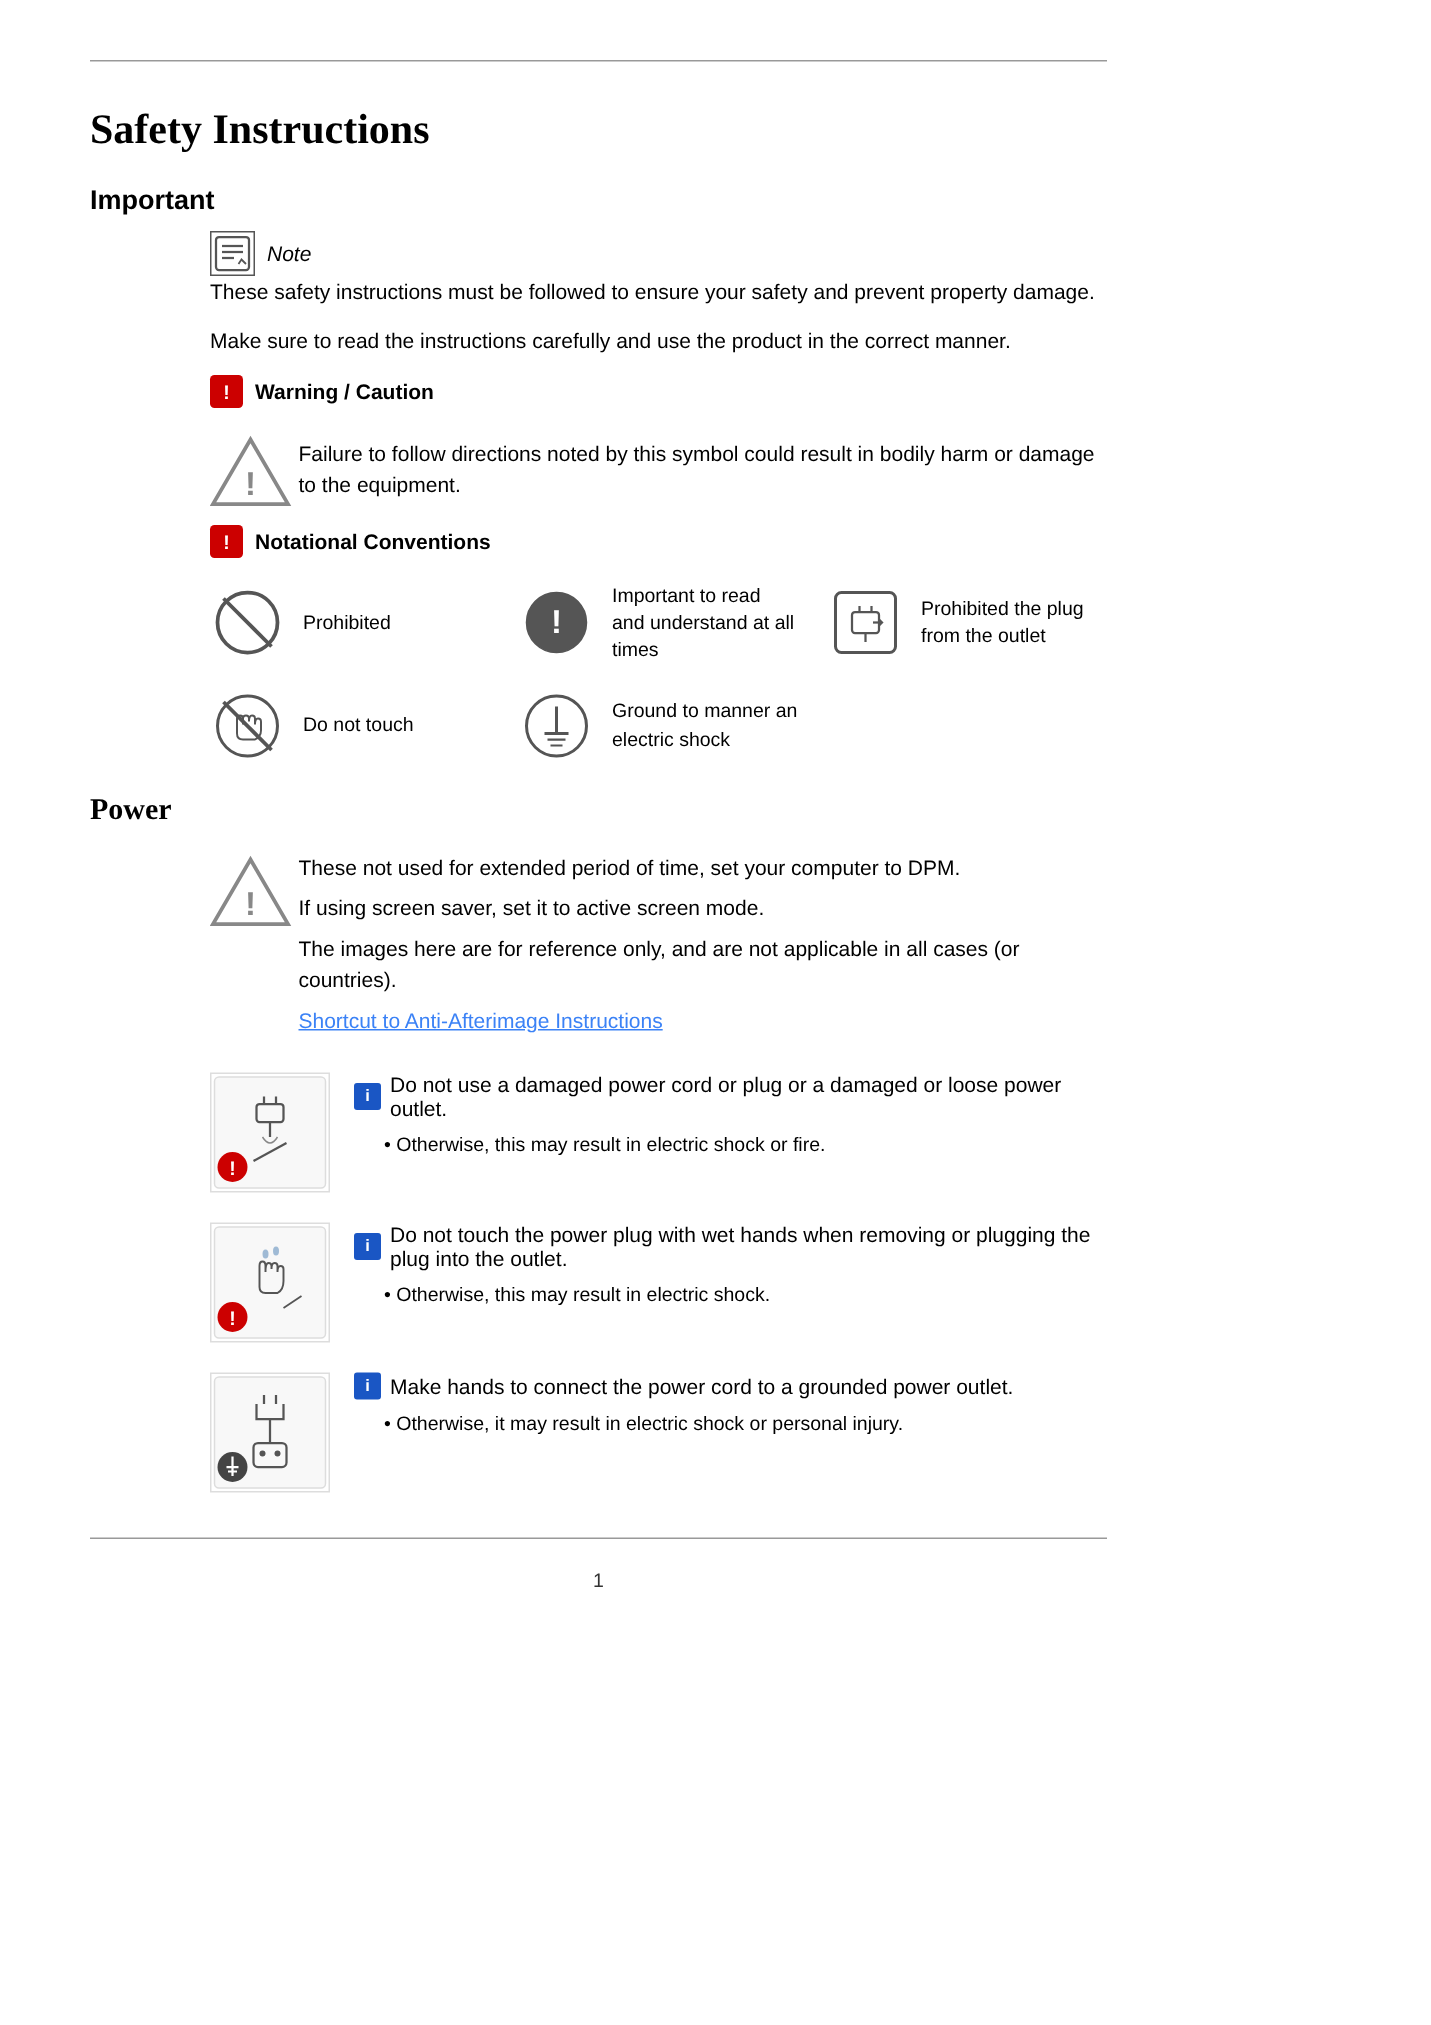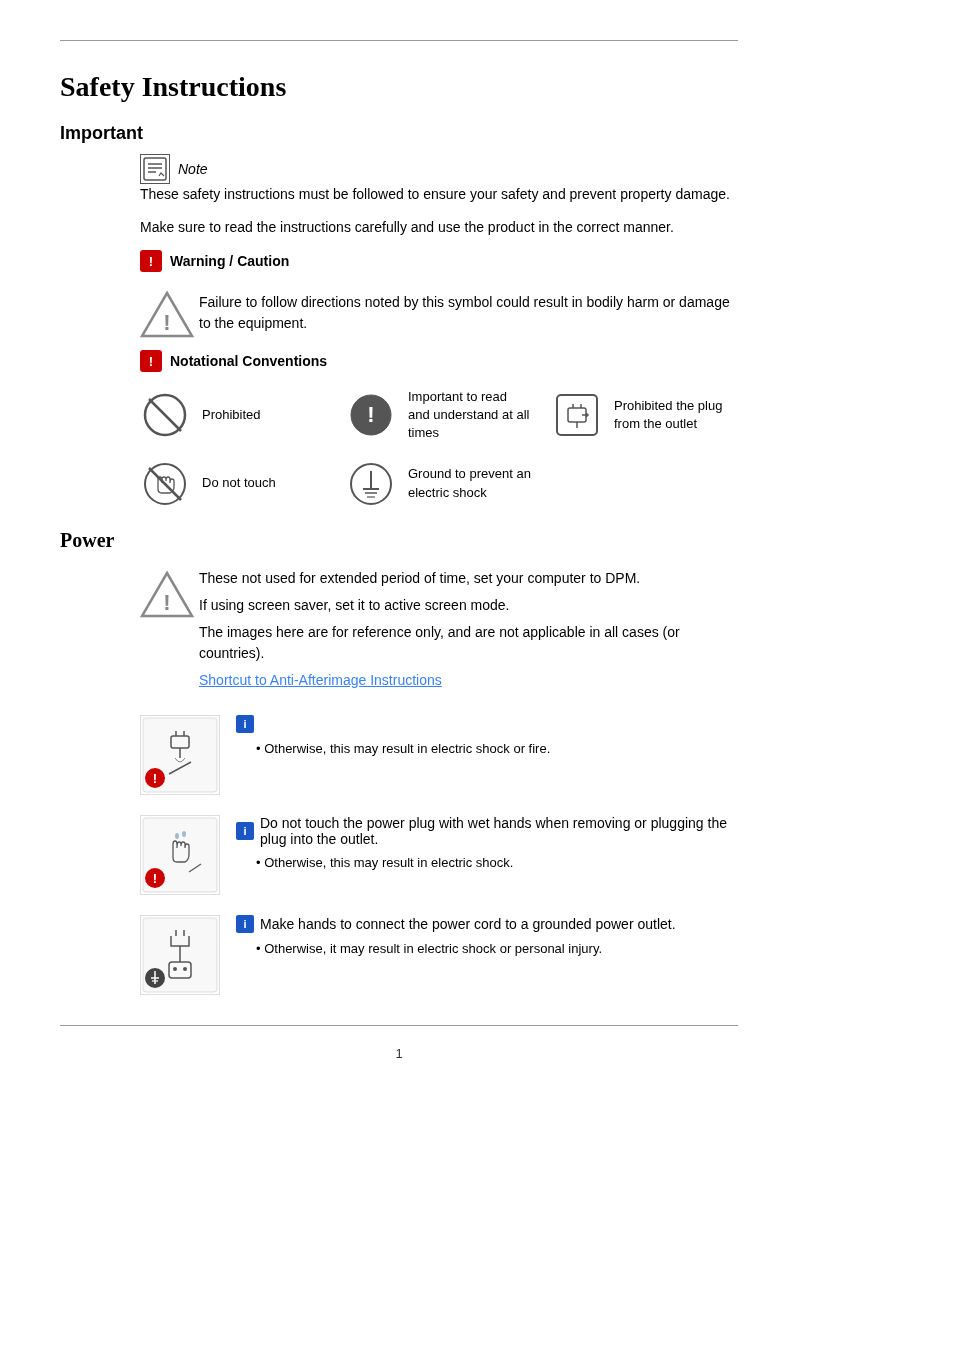--- a/index.html
+++ b/index.html
@@ -299,21 +299,21 @@
       <div class="convention-item">
         <div class="conv-icon">
           <svg width="46" height="46" viewBox="0 0 46 46">
             <circle cx="23" cy="23" r="20" fill="none" stroke="#555" stroke-width="2"></circle>
             <line x1="23" y1="10" x2="23" y2="28" stroke="#555" stroke-width="2"></line>
             <line x1="15" y1="28" x2="31" y2="28" stroke="#555" stroke-width="2"></line>
             <line x1="17" y1="32" x2="29" y2="32" stroke="#555" stroke-width="1.5"></line>
             <line x1="19" y1="36" x2="27" y2="36" stroke="#555" stroke-width="1.2"></line>
           </svg>
         </div>
-        <span class="conv-text">Ground to prevent an electric shock</span>
+        <span class="conv-text">Ground to manner an electric shock</span>
       </div>
 
     </div>
   </div>
 
   <h2 class="power-section-title" style="margin-top:10px;">Power</h2>
 
   <div class="indented power-section">
 
     <div class="warning-row" style="margin-bottom:12px;">
@@ -347,20 +347,21 @@
           <rect x="30" y="20" width="18" height="12" rx="2" fill="none" stroke="#555" stroke-width="1.5"></rect>
           <line x1="35" y1="15" x2="35" y2="20" stroke="#555" stroke-width="1.5"></line>
           <line x1="43" y1="15" x2="43" y2="20" stroke="#555" stroke-width="1.5"></line>
           <line x1="39" y1="32" x2="39" y2="42" stroke="#555" stroke-width="1.5"></line>
           <path d="M34,42 Q39,50 44,42" fill="none" stroke="#888" stroke-width="1"></path>
         </svg>
       </div>
       <div class="power-text-block">
         <div class="item-title">
           <div class="blue-icon">i</div>
+          <span>Do not use a damaged power cord or plug or a damaged or loose power outlet.</span>
         </div>
         <p class="bullet-item">Otherwise, this may result in electric shock or fire.</p>
       </div>
     </div>
 
     <div class="power-warning-block">
       <div class="power-img">
         <svg width="78" height="78" viewBox="0 0 78 78">
           <rect x="2" y="2" width="74" height="74" rx="3" fill="#f8f8f8" stroke="#ddd" stroke-width="1"></rect>
           <circle cx="14" cy="62" r="10" fill="#c00"></circle>

